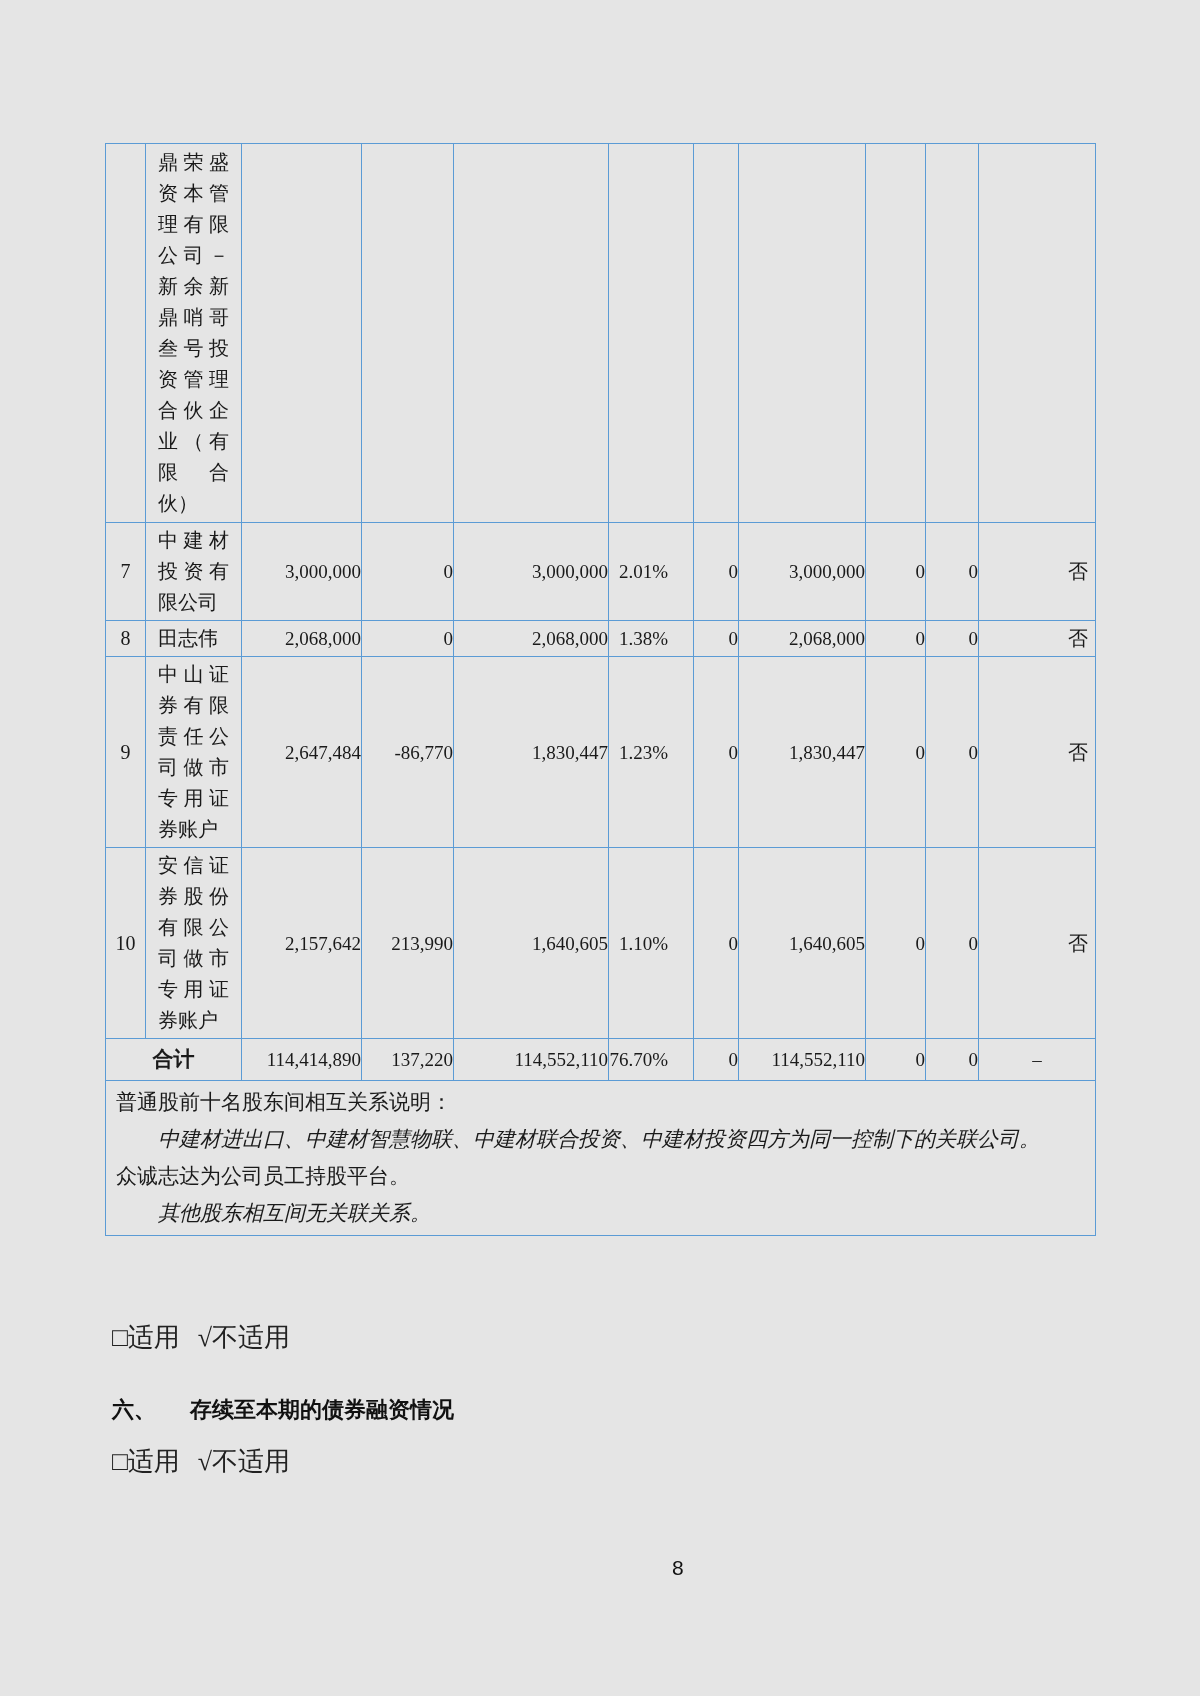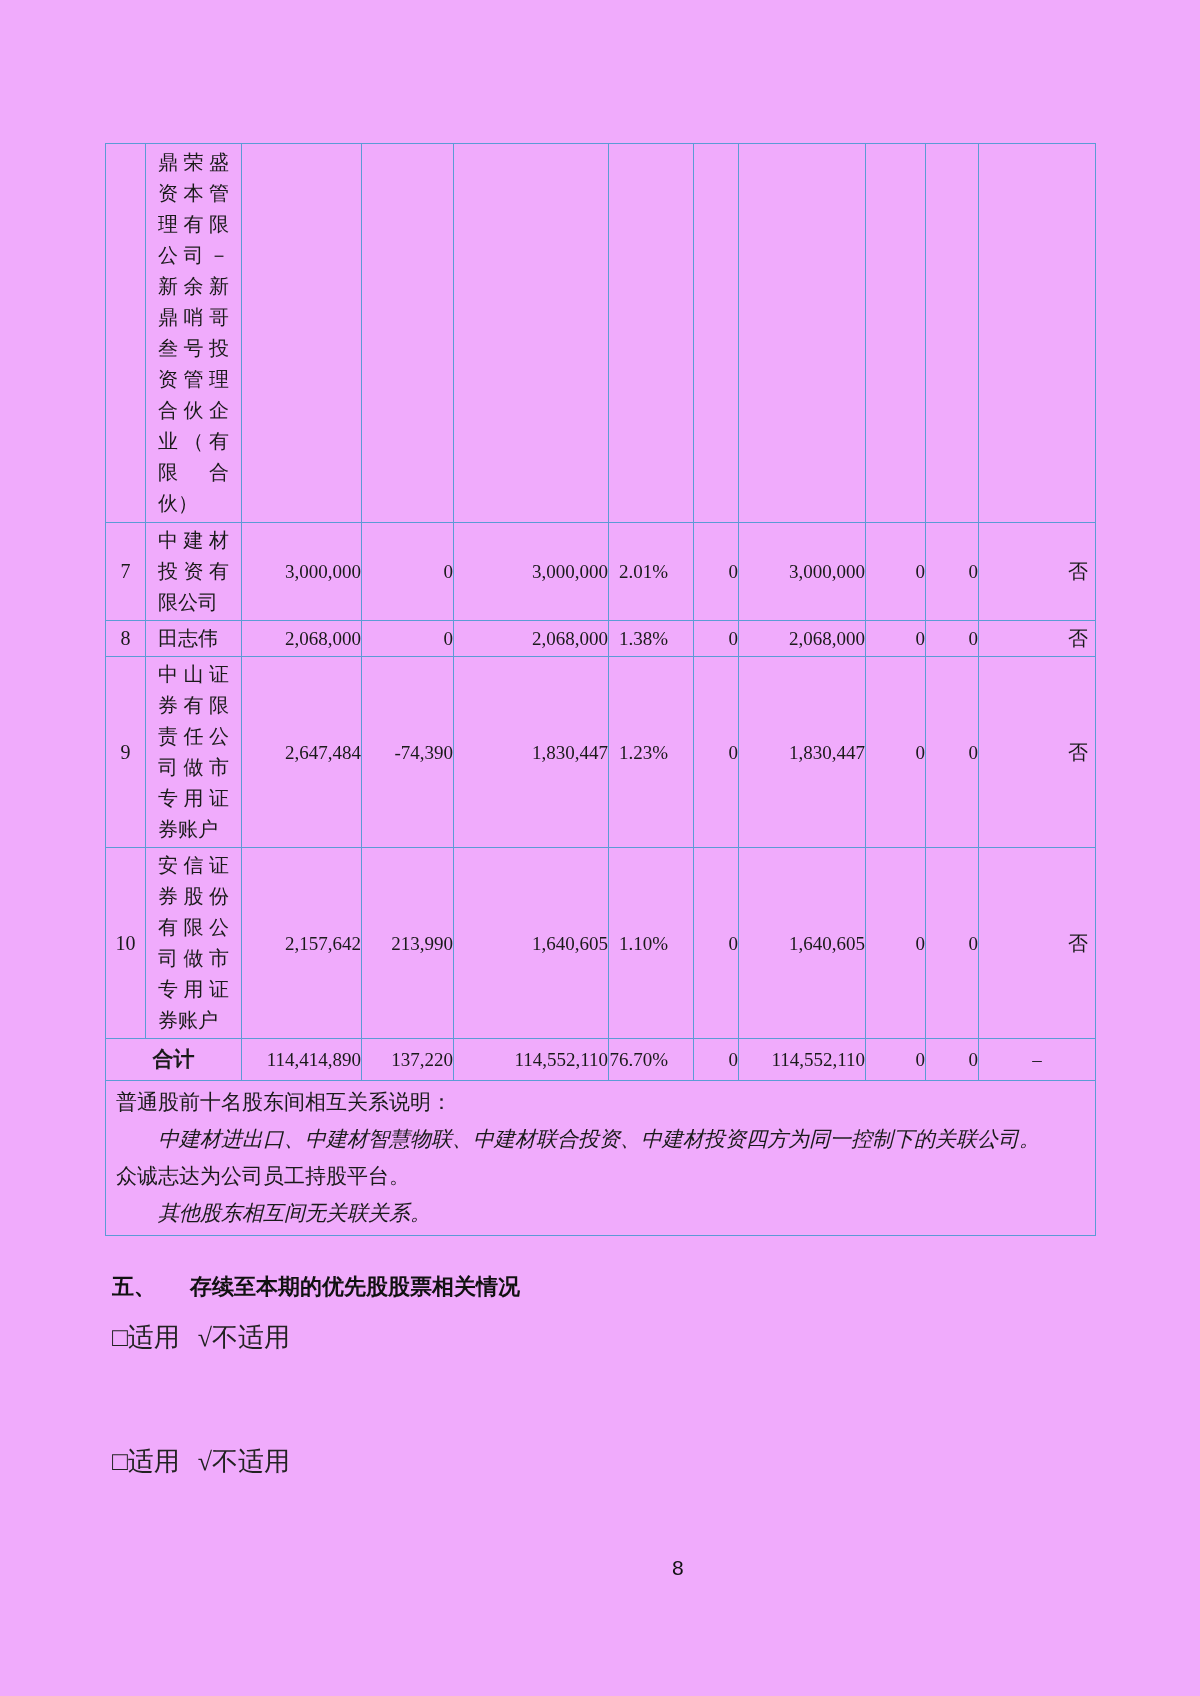--- a/index.html
+++ b/index.html
@@ -1,20 +1,20 @@
 <!DOCTYPE html>
 <html style="--border: #5B9BD5;"><head>
 <meta charset="utf-8">
 <style>
   :root { --border: #5B9BD5; }
   html,body { margin:0; padding:0; }
   body { background:#888; }
   .page {
     position:relative; width:1200px; height:1696px; margin:0 auto;
-    background:#f0abfc; overflow:hidden; color:#1a1a1a;
+    background:#e5e5e5; overflow:hidden; color:#1a1a1a;
     font-family:"Liberation Serif","DejaVu Serif",serif;
   }
   table.sh-table {
     position:absolute; left:105px; top:143px; width:990px;
     border-collapse:collapse; table-layout:fixed;
   }
   .sh-table td {
     border:1.5px solid var(--border);
     vertical-align:middle; padding:0;
     font-size:19px; line-height:31px;
@@ -114,21 +114,21 @@
       <td class="c-num">2,068,000</td>
       <td class="c-num">0</td>
       <td class="c-num">0</td>
       <td class="c-flag">否</td>
     </tr>
 
     <tr class="r-9">
       <td class="c-no">9</td>
       <td class="c-name">中山证券有限责任公司做市专用证券账户</td>
       <td class="c-num">2,647,484</td>
-      <td class="c-num">-74,390</td>
+      <td class="c-num">-86,770</td>
       <td class="c-num">1,830,447</td>
       <td class="c-pct">1.23%</td>
       <td class="c-num">0</td>
       <td class="c-num">1,830,447</td>
       <td class="c-num">0</td>
       <td class="c-num">0</td>
       <td class="c-flag">否</td>
     </tr>
 
     <tr class="r-10">
@@ -162,26 +162,26 @@
       <td class="c-notes" colspan="11">
         <p>普通股前十名股东间相互关系说明：</p>
         <p class="indent">中建材进出口、中建材智慧物联、中建材联合投资、中建材投资四方为同一控制下的关联公司。</p>
         <p>众诚志达为公司员工持股平台。</p>
         <p class="indent">其他股东相互间无关联关系。</p>
       </td>
     </tr>
   </tbody>
     </table>
 
-  <div class="sec-heading" style="top:1272px;">
-    <span>五、</span><span class="sec-title">存续至本期的优先股股票相关情况</span>
-  </div>
   <div class="app-line" style="top:1320px;">
     <span>□适用</span><span class="na">√不适用</span>
   </div>
 
+  <div class="sec-heading" style="top:1395px;">
+    <span>六、</span><span class="sec-title">存续至本期的债券融资情况</span>
+  </div>
   <div class="app-line" style="top:1444px;">
     <span>□适用</span><span class="na">√不适用</span>
   </div>
 
   <div class="page-number">8</div>
 
 </div>
 
 </body></html>

